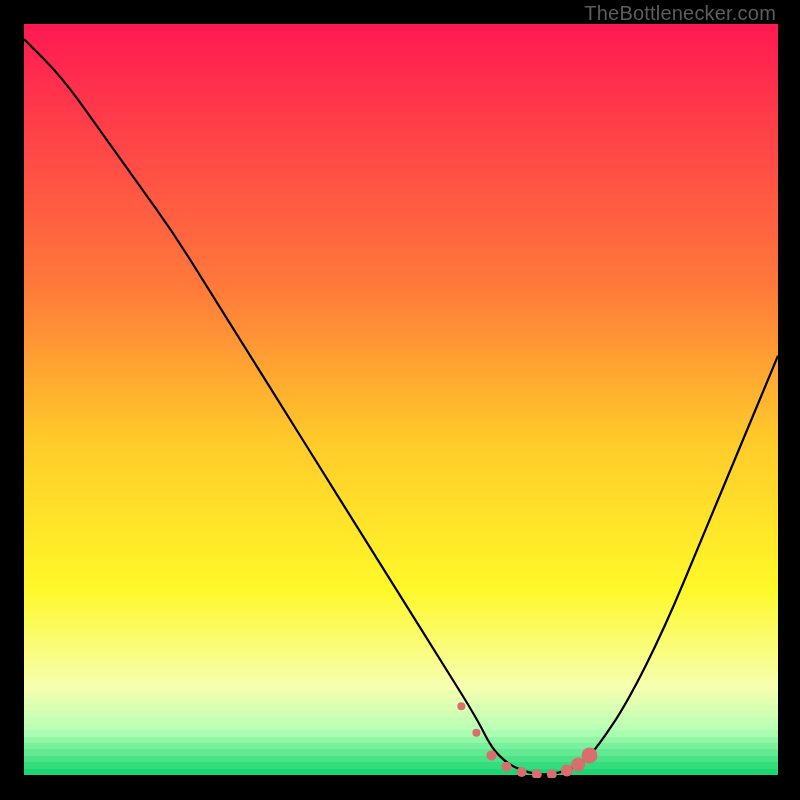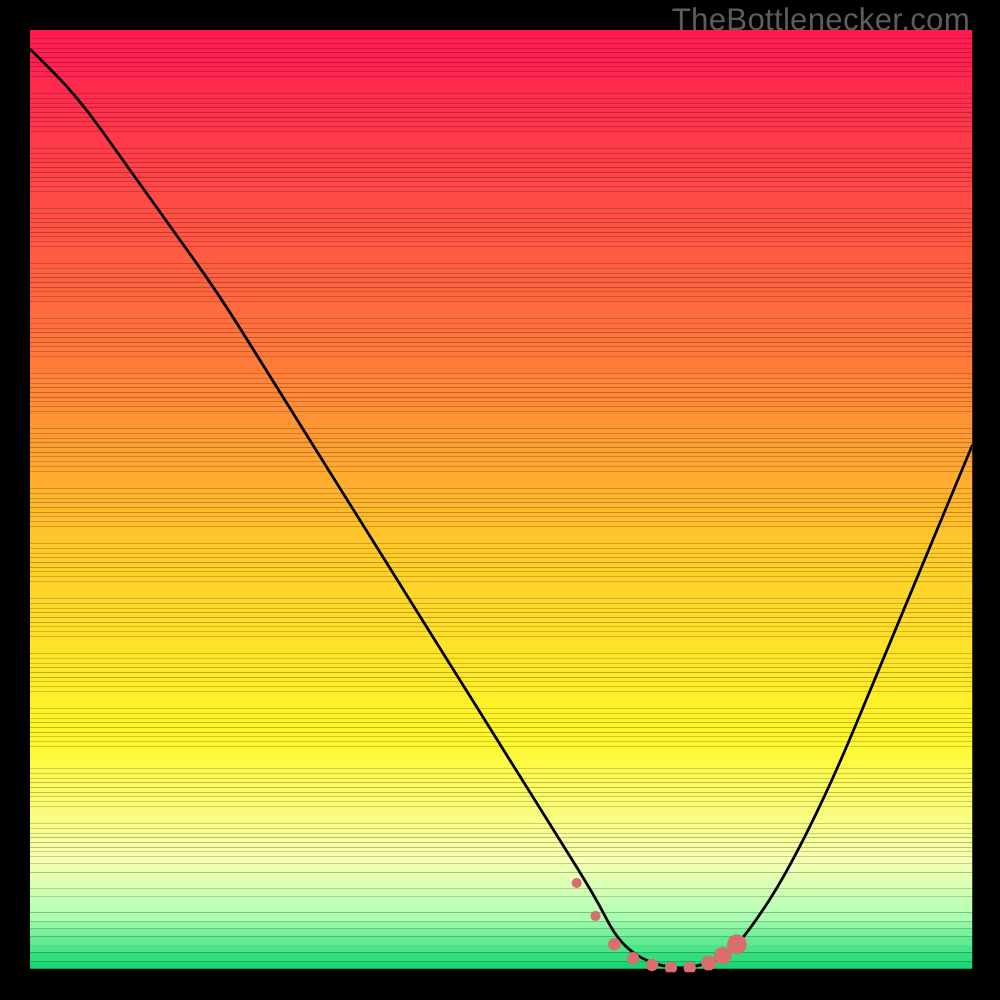--- a/index.html
+++ b/index.html
@@ -31,21 +31,21 @@
     display: flex;
     flex-direction: column;
   }
   .gradient .band {
     flex: 0 0 auto;
   }
   .watermark {
     position: absolute;
     top: 2px;
     right: 24px;
-    font-size: 25px;
+    font-size: 20px;
     font-weight: 500;
     color: #5d5d5d;
     letter-spacing: 0.2px;
     user-select: none;
   }
   svg.overlay {
     position: absolute;
     left: 0;
     top: 0;
     width: 754px;

